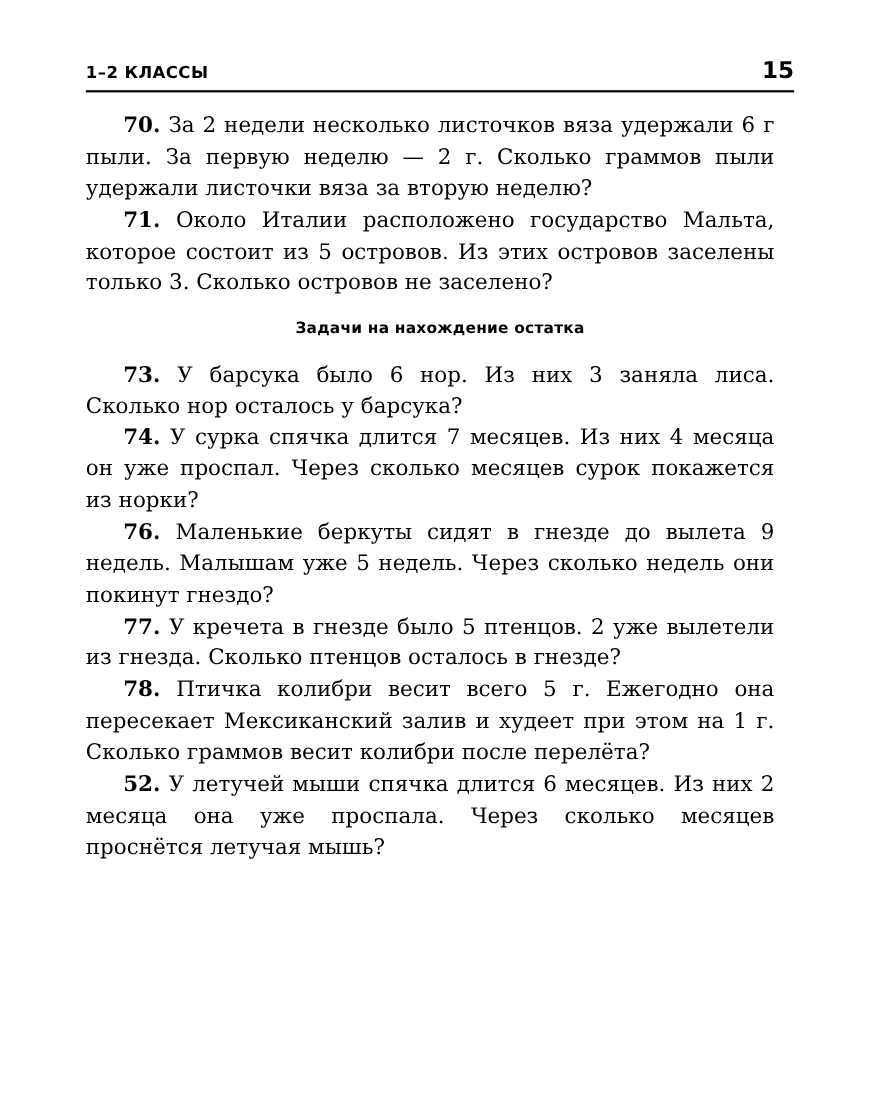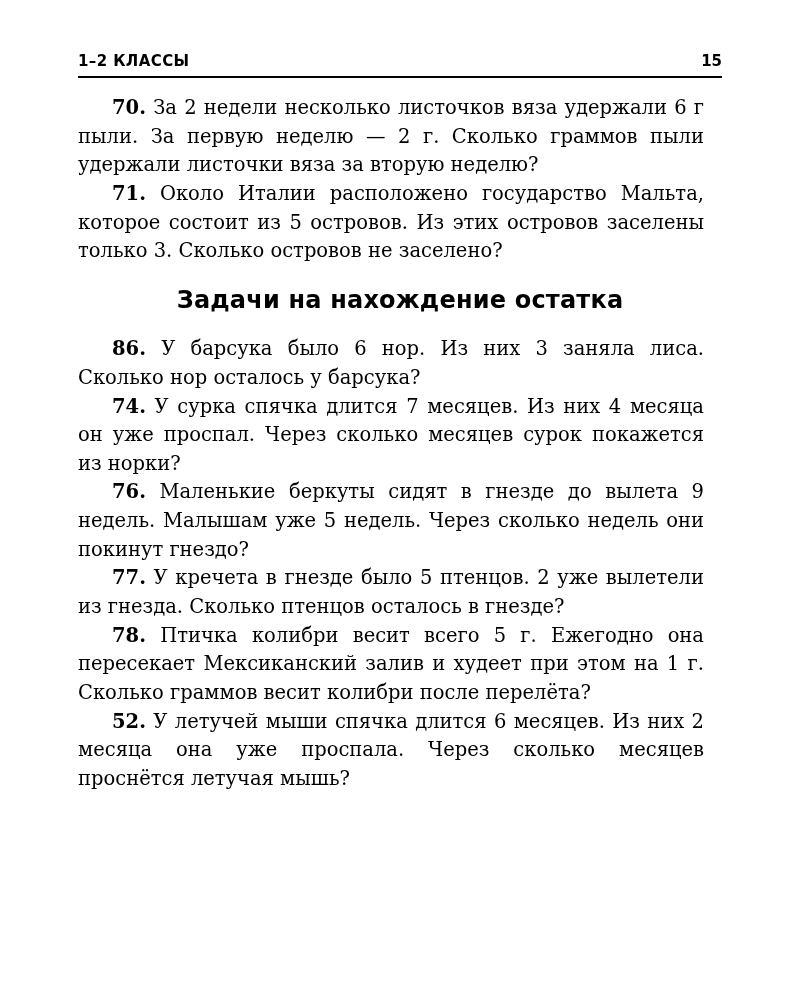--- a/index.html
+++ b/index.html
@@ -30,21 +30,21 @@
   }
   .header-title {
     font-family: "DejaVu Sans", sans-serif;
     font-weight: bold;
     font-size: 15px;
     letter-spacing: 0.4px;
   }
   .header-page {
     font-family: "DejaVu Sans", sans-serif;
     font-weight: bold;
-    font-size: 15px;
+    font-size: 21px;
   }
   .rule {
     border: 0;
     border-top: 2px solid #000;
     margin: 4px 0 16px 0;
   }
   .body-text {
     font-family: "DejaVu Serif", serif;
     font-size: 19.5px;
     line-height: 1.47;
@@ -53,21 +53,21 @@
   }
   p.task {
     margin: 0 18px 0 0;
     text-indent: 34px;
   }
   .num {
     font-weight: bold;
   }
   h2.section-heading {
     font-family: "DejaVu Sans", sans-serif;
-    font-size: 24px;
+    font-size: 14px;
     font-weight: bold;
     text-align: center;
     margin: 17px 0 17px 0;
     letter-spacing: 0.2px;
   }
 </style>
 </head>
 <body>
 
 <div class="page">
@@ -80,21 +80,21 @@
 
   <div class="body-text">
 
     <p class="task"><span class="num">70.</span> <span>За 2 недели несколько листочков вяза удержали 6 г пыли. За первую неделю — 2 г. Сколько граммов пыли удержали листочки вяза за вторую неделю?</span></p>
 
     <p class="task"><span class="num">71.</span> <span>Около Италии расположено государство Мальта, которое состоит из 5 островов. Из этих островов заселены только 3. Сколько островов не заселено?</span></p>
 
     <h2 class="section-heading">Задачи на нахождение остатка</h2>
 
 
-    <p class="task"><span class="num">86.</span> <span>У барсука было 6 нор. Из них 3 заняла лиса. Сколько нор осталось у барсука?</span></p>
+    <p class="task"><span class="num">73.</span> <span>У барсука было 6 нор. Из них 3 заняла лиса. Сколько нор осталось у барсука?</span></p>
 
     <p class="task"><span class="num">74.</span> <span>У сурка спячка длится 7 месяцев. Из них 4 месяца он уже проспал. Через сколько месяцев сурок покажется из норки?</span></p>
 
 
     <p class="task"><span class="num">76.</span> <span>Маленькие беркуты сидят в гнезде до вылета 9 недель. Малышам уже 5 недель. Через сколько недель они покинут гнездо?</span></p>
 
     <p class="task"><span class="num">77.</span> <span>У кречета в гнезде было 5 птенцов. 2 уже вылетели из гнезда. Сколько птенцов осталось в гнезде?</span></p>
 
     <p class="task"><span class="num">78.</span> <span>Птичка колибри весит всего 5 г. Ежегодно она пересекает Мексиканский залив и худеет при этом на 1 г. Сколько граммов весит колибри после перелёта?</span></p>
 

